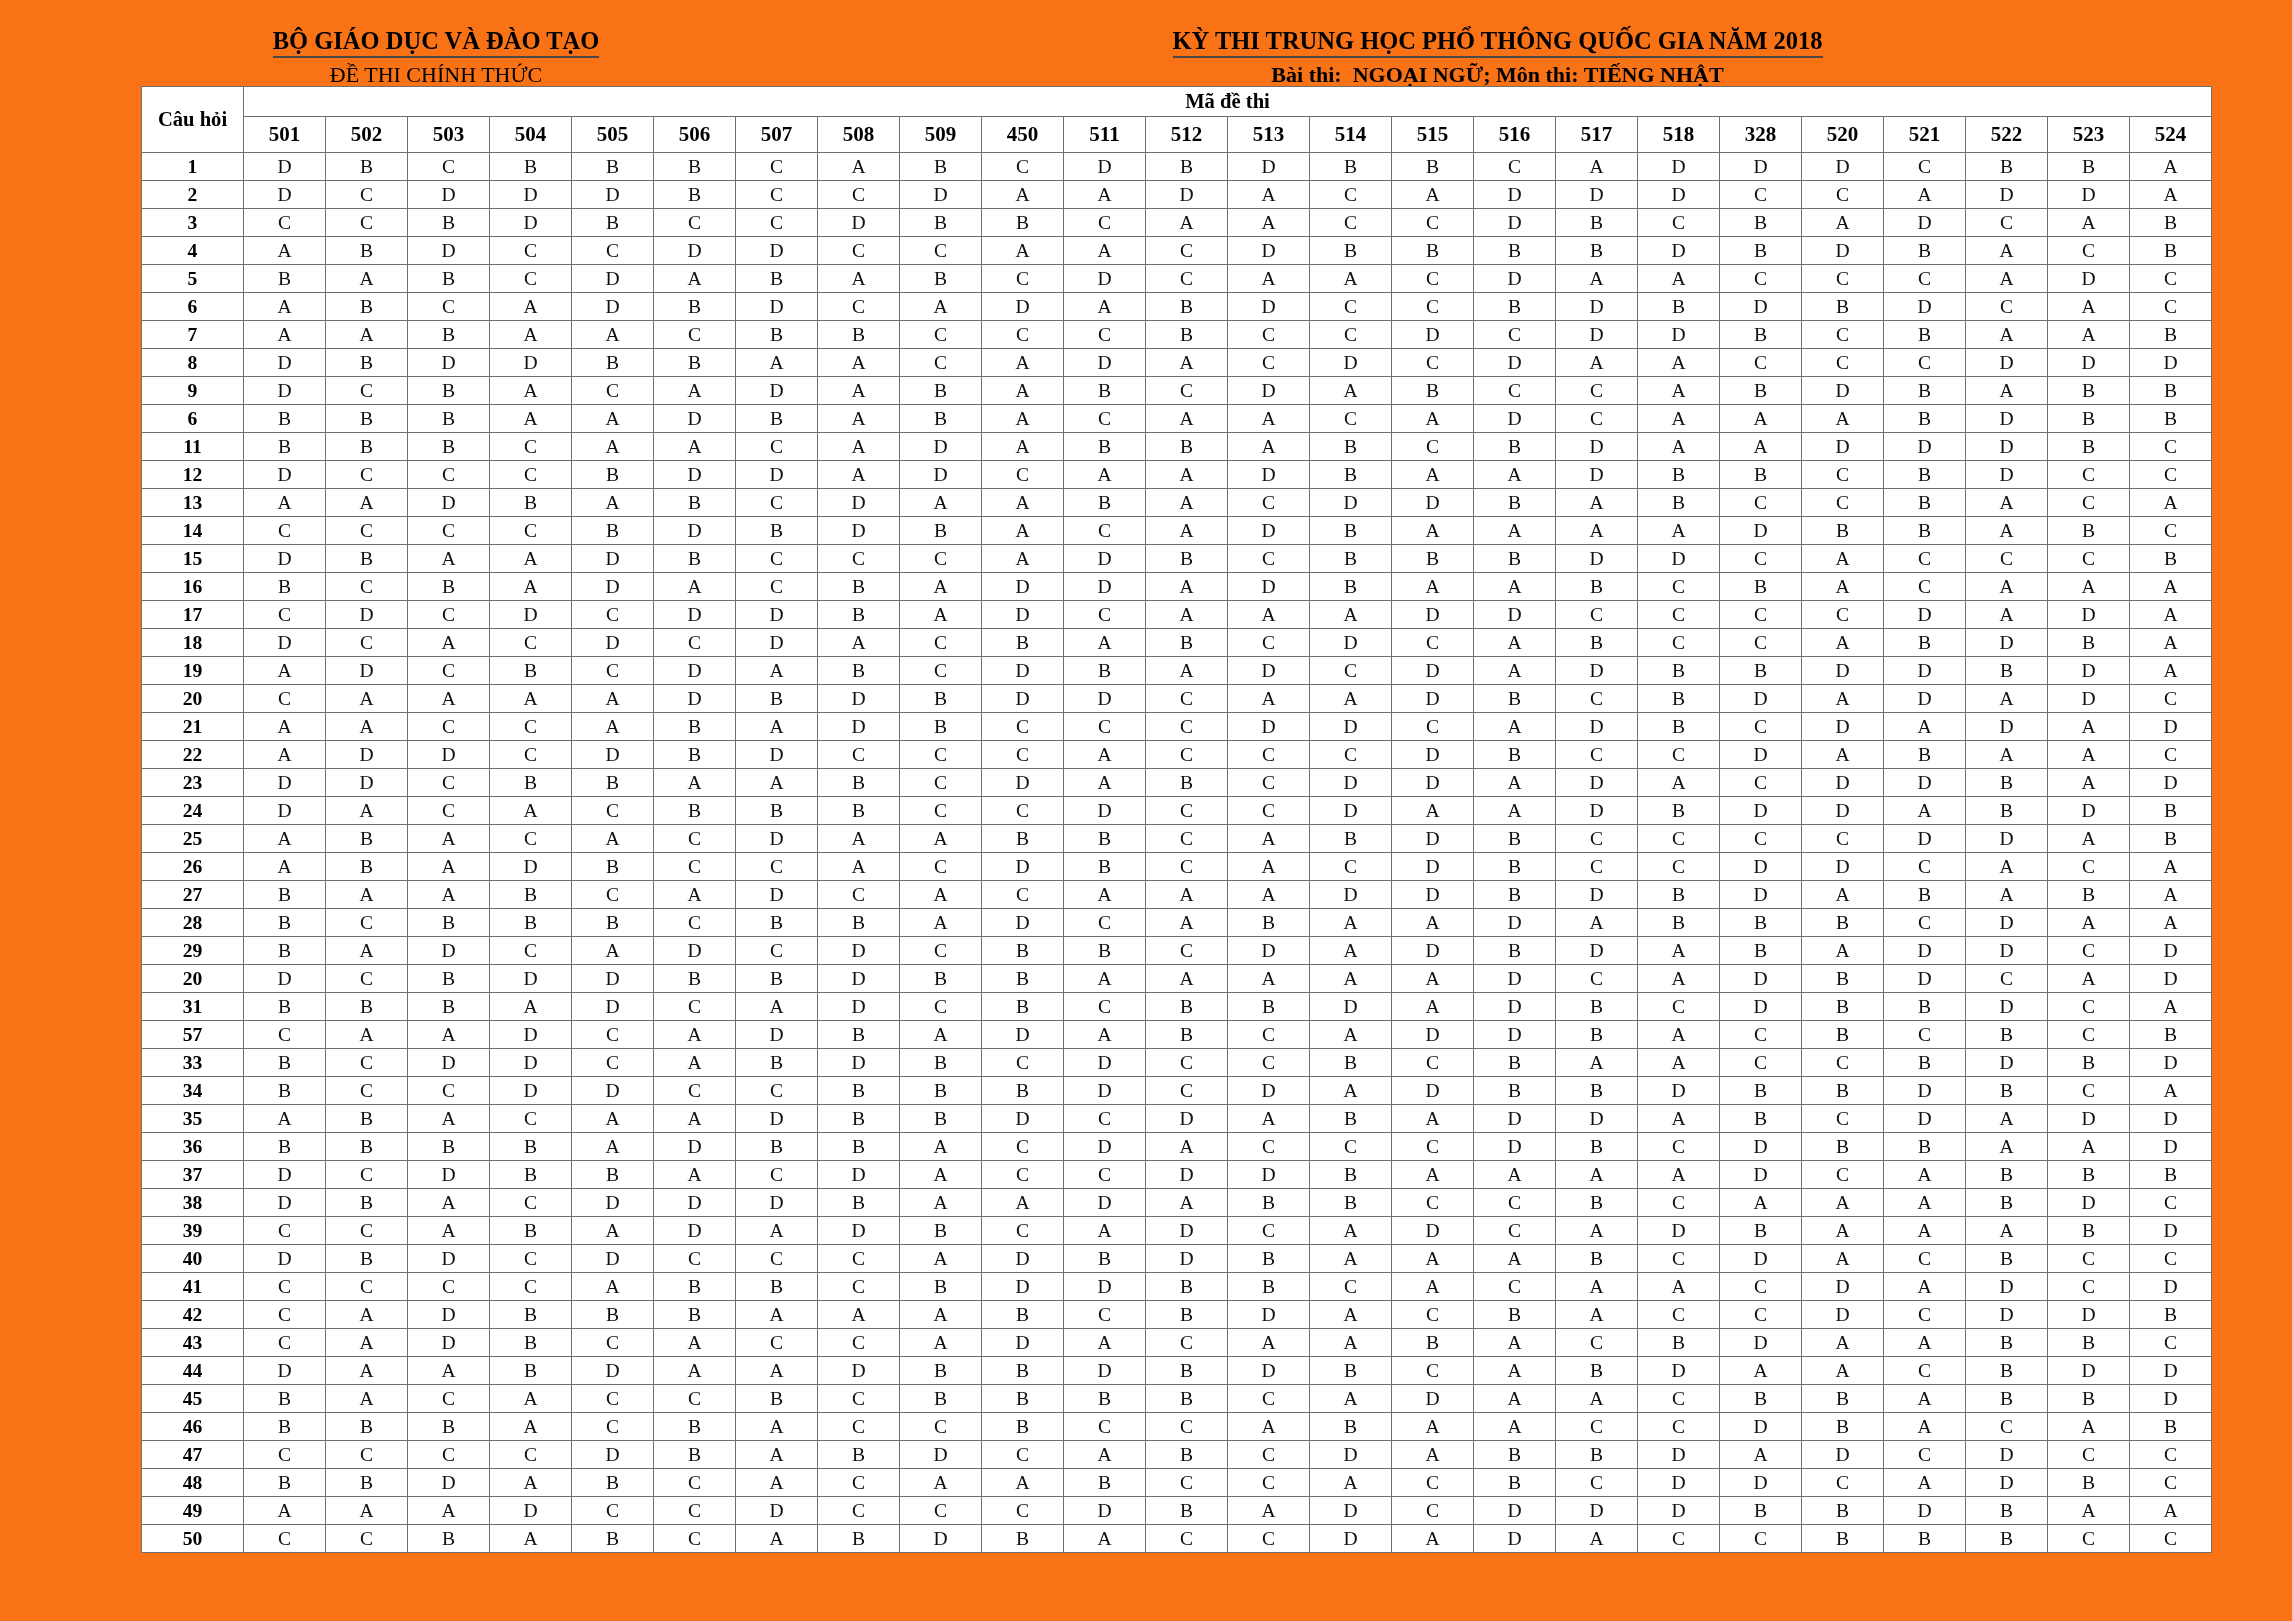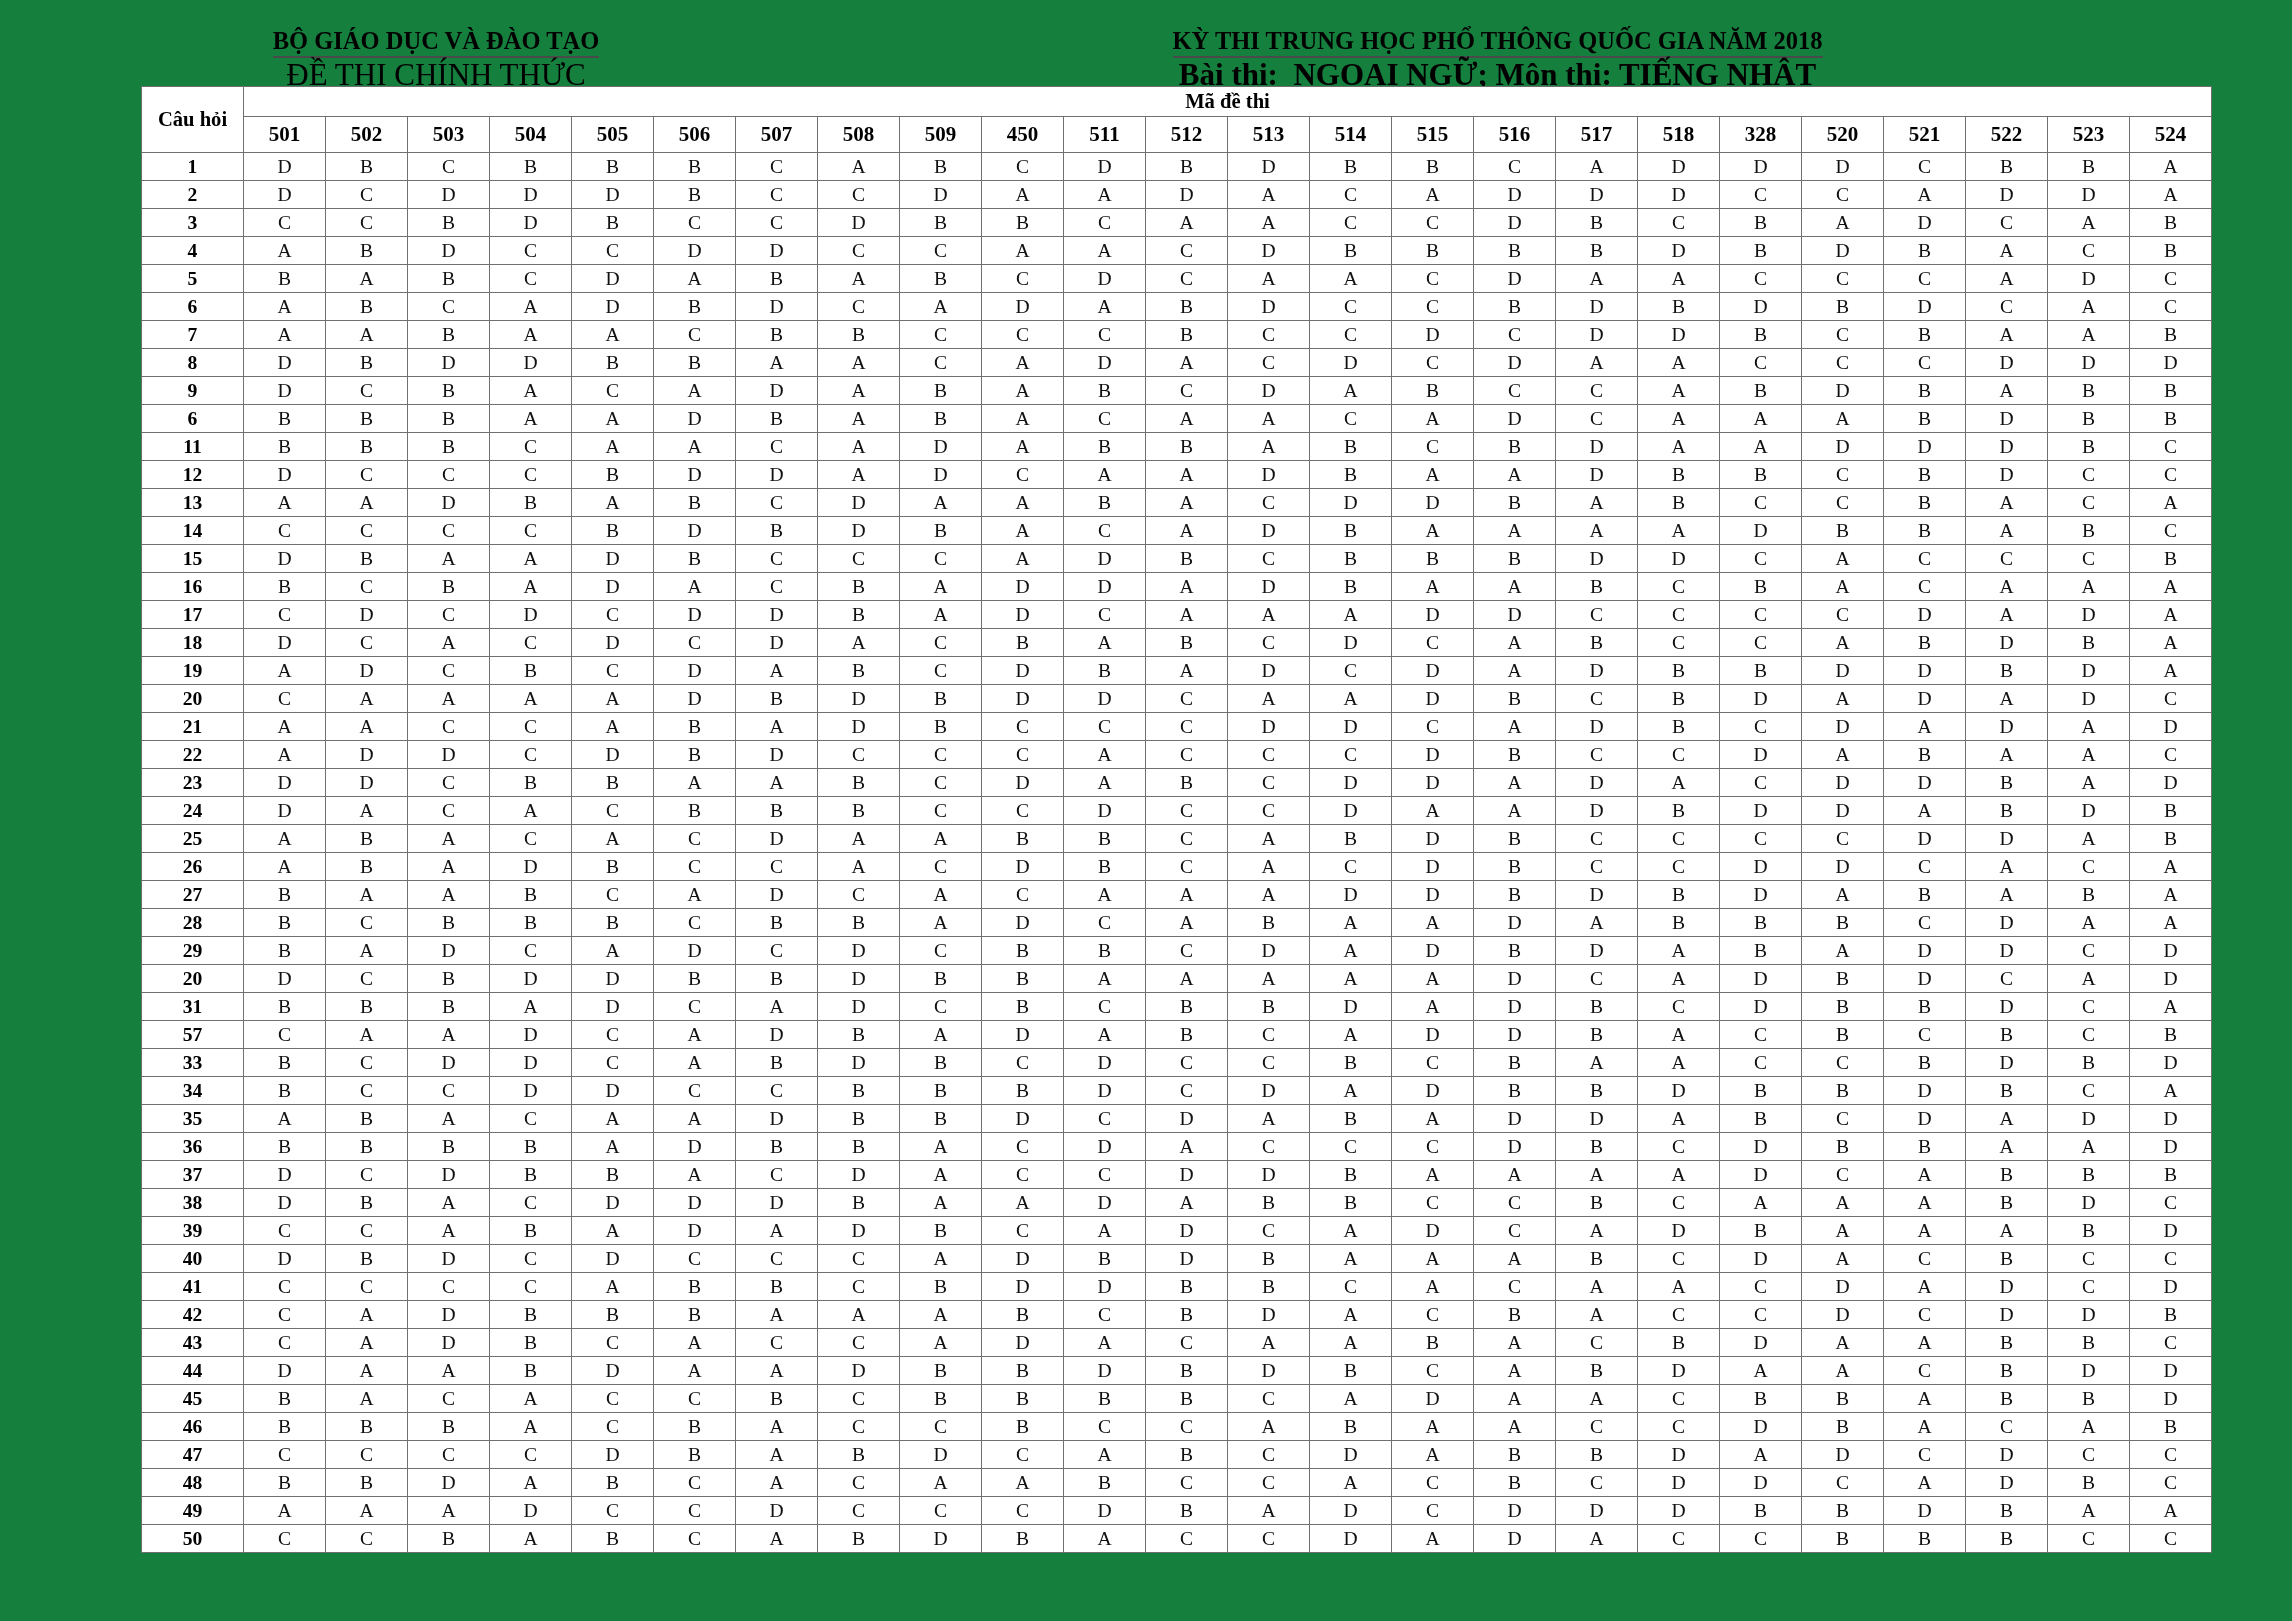--- a/index.html
+++ b/index.html
@@ -1,32 +1,32 @@
 <!DOCTYPE html>
 <html><head>
 <meta charset="utf-8">
 <style>
   html,body { margin:0; padding:0; background:#ffffff; }
   #page {
     position:relative;
     width:2293px; height:1621px;
-    background:#15803d;
+    background:#f97316;
     font-family:"Liberation Serif", serif;
     color:#000;
     overflow:hidden;
   }
   .hdr-block { position:absolute; text-align:center; }
   #hdr-left  { left:201px;  top:25.5px; width:470px; }
   #hdr-right { left:1066px; top:25.5px; width:863px; }
   .hdr-line1 {
     font-weight:bold; font-size:24.5px; line-height:29px;
     display:inline-block;
     border-bottom:2px solid #4a4a4a; padding-bottom:1px;
   }
-  .hdr-line2 { font-size:31px; line-height:29px; margin-top:2.9px; white-space:pre; }
+  .hdr-line2 { font-size:22px; line-height:29px; margin-top:2.9px; white-space:pre; }
   #hdr-left  .hdr-line2 { font-weight:normal; }
   #hdr-right .hdr-line2 { font-weight:bold; }
 
   table#answer-table {
     position:absolute; left:141px; top:86px;
     border-collapse:collapse; table-layout:fixed;
   }
   #answer-table th, #answer-table td {
     border:1px solid #6f6f6f;
     text-align:center; vertical-align:middle;

